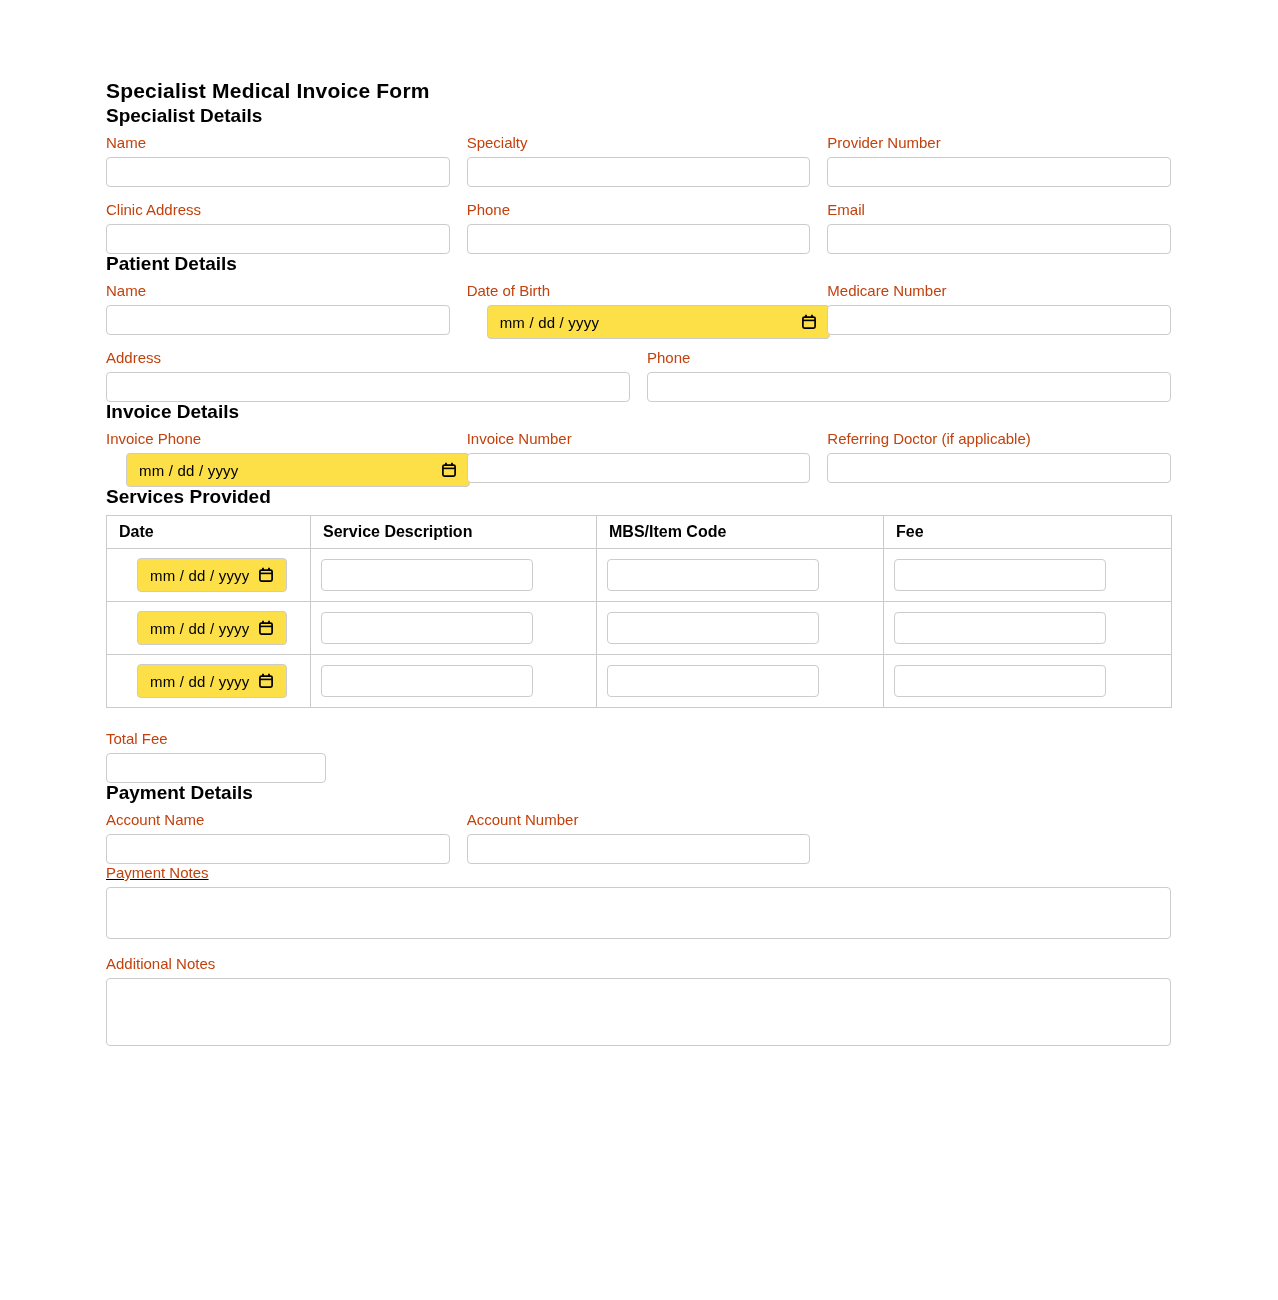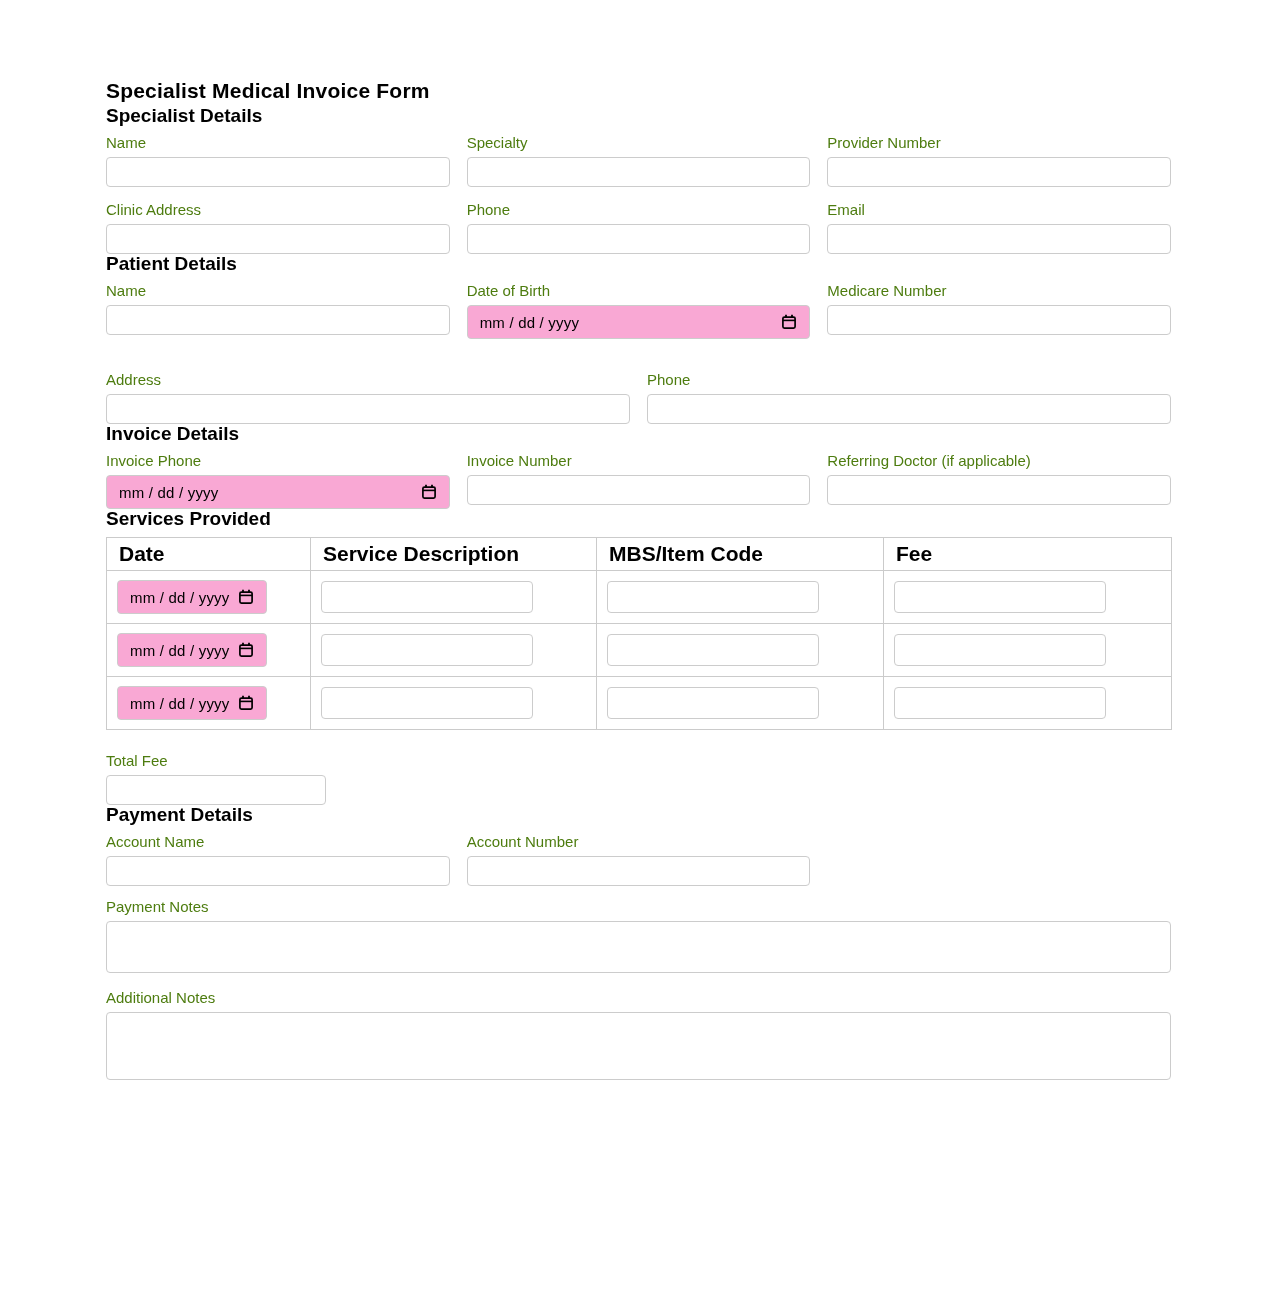--- a/index.html
+++ b/index.html
@@ -36,52 +36,53 @@
     display: grid;
     grid-template-columns: repeat(3, 1fr);
     column-gap: 17px;
     row-gap: 14px;
     margin-top: 8px;
   }
   .grid2 {
     display: grid;
     grid-template-columns: repeat(2, 1fr);
     column-gap: 17px;
-    margin-top: 32px;
+    margin-top: 10px;
   }
   .field { display: flex; flex-direction: column; }
   .lbl {
     font-size: 15px;
     line-height: 18px;
-    color: #4d7c0f;
+    color: #c2410c;
   }
   .inp {
     margin-top: 5px;
     height: 30px;
     width: 100%;
     border: 1px solid #cccccc;
     border-radius: 4px;
     background: #fff;
     font-family: "Liberation Sans", sans-serif;
     font-size: 15px;
     padding: 0 10px;
     outline: none;
   }
   .date-inp {
     margin-top: 5px;
     height: 34px;
     width: 100%;
     border: 1px solid #cccccc;
     border-radius: 4px;
-    background: #f9a8d4;
+    background: #fde047;
     display: flex;
     align-items: center;
     justify-content: space-between;
     padding: 0 12px;
     cursor: default;
+    margin-left: 20px;
   }
   .date-ph {
     font-size: 15px;
     letter-spacing: 0.2px;
     white-space: nowrap;
   }
   .cal-wrap { display: flex; align-items: center; }
   .cal-wrap svg { display: block; }
 
   
@@ -89,21 +90,21 @@
     margin-top: 8px;
     width: 100%;
     border-collapse: collapse;
     table-layout: fixed;
   }
   .svc-table th, .svc-table td {
     border: 1px solid #cbcbcb;
   }
   .svc-table th {
     text-align: left;
-    font-size: 21px;
+    font-size: 16px;
     font-weight: 700;
     padding: 7px 12px;
     line-height: 18px;
   }
   .svc-table td {
     padding: 9px 10px;
     vertical-align: middle;
   }
   .cell-date {
     margin-top: 0;
@@ -118,21 +119,21 @@
     border-radius: 4px;
     background: #fff;
     font-family: "Liberation Sans", sans-serif;
     font-size: 15px;
     padding: 0 10px;
     outline: none;
   }
 
   .total-fee-block { margin-top: 22px; width: 220px; }
 
-  .notes-field { margin-top: 12px; }
+  .notes-field { margin-top: 0; text-decoration: underline; }
   .notes-field-2 { margin-top: 16px; }
   .notes-area {
     margin-top: 5px;
     width: 100%;
     border: 1px solid #cccccc;
     border-radius: 4px;
     background: #fff;
     font-family: "Liberation Sans", sans-serif;
     font-size: 15px;
     padding: 8px 10px;

